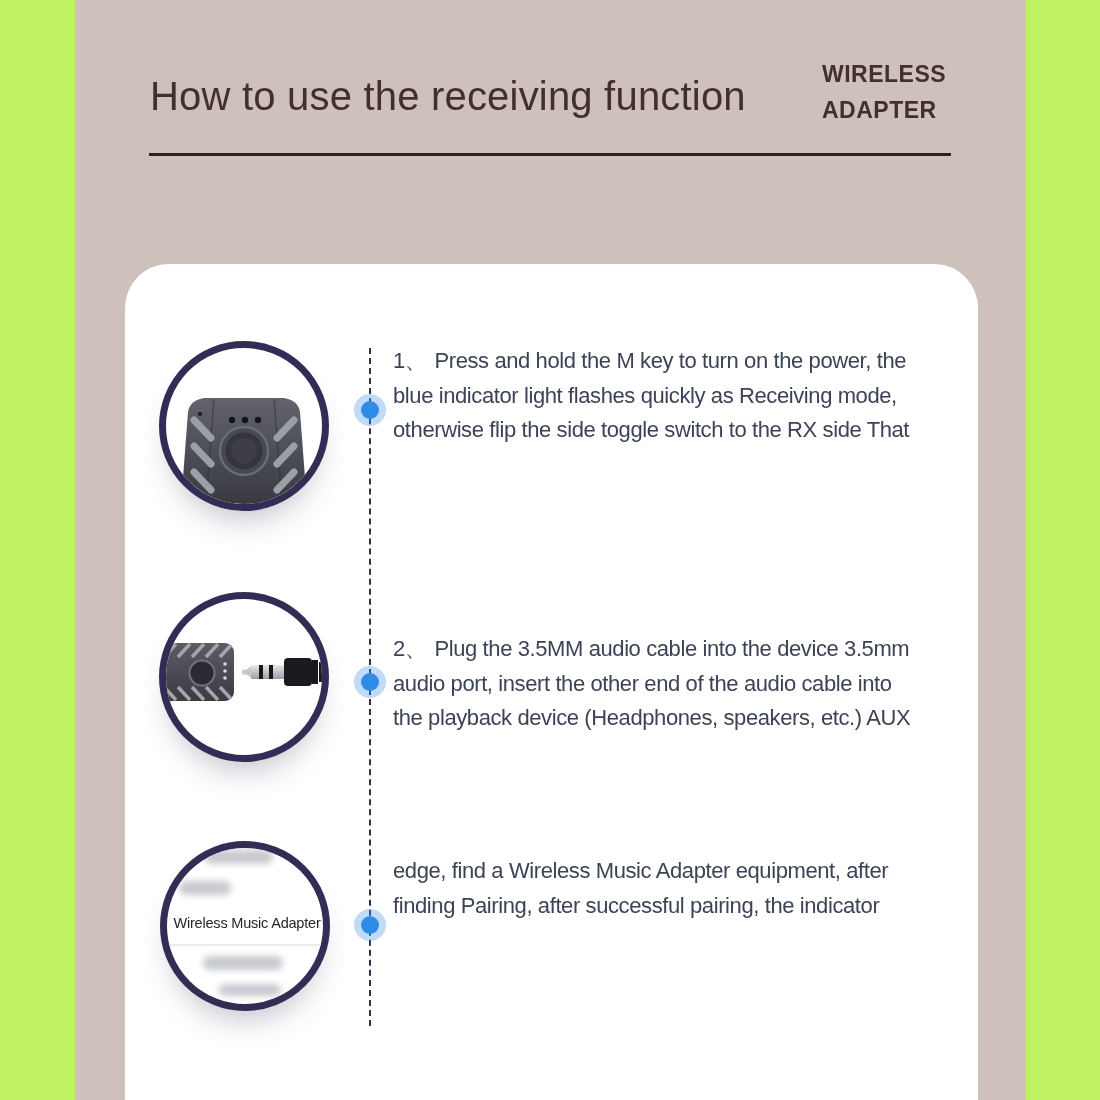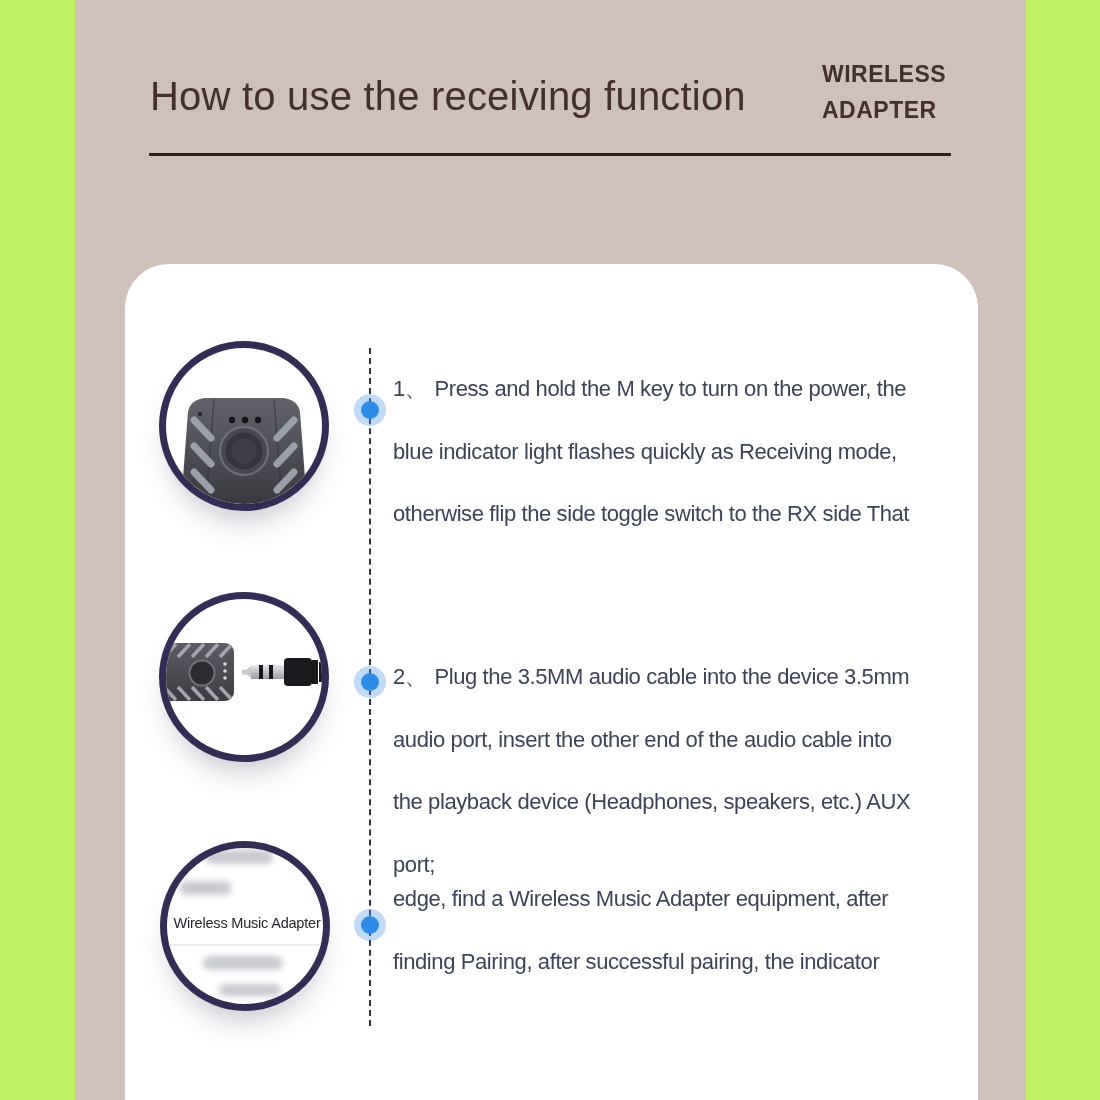--- a/index.html
+++ b/index.html
@@ -18,21 +18,21 @@
   .dot{position:absolute;left:236px;width:18px;height:18px;border-radius:50%;
        background:#2e8ce9;box-shadow:0 0 0 7px rgba(77,150,235,.35);}
   .dot.d1{top:137px}.dot.d2{top:409px}.dot.d3{top:652px}
   .circle{position:absolute;width:170px;height:170px;box-sizing:border-box;
           border:7px solid #332c55;border-radius:50%;background:#fff;overflow:hidden;
           box-shadow:0 20px 28px -10px rgba(70,60,90,.28);}
   .circle.c1{left:34px;top:77px}.circle.c2{left:34px;top:328px}.circle.c3{left:35px;top:577px}
   .circle svg{position:absolute;left:0;top:0;}
   .step-text{position:absolute;left:268px;width:600px;font-size:22px;line-height:34.5px;
              letter-spacing:-0.4px;color:#3c4356;}
-  .step-text .line{white-space:pre;margin-top:28px;}
+  .step-text .line{white-space:pre;}
   .num{margin-right:8px;}
   .step-text.s1{top:80px}.step-text.s2{top:368px}.step-text.s3{top:590px}
   
   .bt-row{position:absolute;background:#b5b8bf;border-radius:8px;filter:blur(3px);opacity:.75;}
   .bt-r1{left:38px;top:2px;width:68px;height:14px;}
   .bt-r2{left:12px;top:33px;width:52px;height:14px;}
   .bt-r3{left:36px;top:108px;width:80px;height:14px;}
   .bt-r4{left:52px;top:136px;width:62px;height:12px;}
   .bt-name{position:absolute;left:5px;top:67px;width:150px;font-size:14.5px;
            color:#26262c;letter-spacing:-0.2px;white-space:nowrap;text-align:center;}
@@ -146,21 +146,20 @@
     <div class="step-text s1">
       <div class="line"><span class="num">1、</span><span>Press and hold the M key to turn on the power, the</span></div>
       <div class="line">blue indicator light flashes quickly as Receiving mode,</div>
       <div class="line">otherwise flip the side toggle switch to the RX side That</div>
     </div>
 
     <div class="step-text s2">
       <div class="line"><span class="num">2、</span><span>Plug the 3.5MM audio cable into the device 3.5mm</span></div>
       <div class="line">audio port, insert the other end of the audio cable into</div>
       <div class="line">the playback device (Headphones, speakers, etc.) AUX</div>
-      <div class="line">port;</div>
     </div>
 
     <div class="step-text s3">
       <div class="line">edge, find a Wireless Music Adapter equipment, after</div>
       <div class="line">finding Pairing, after successful pairing, the indicator</div>
     </div>
 
   </div>
 </div>
 

